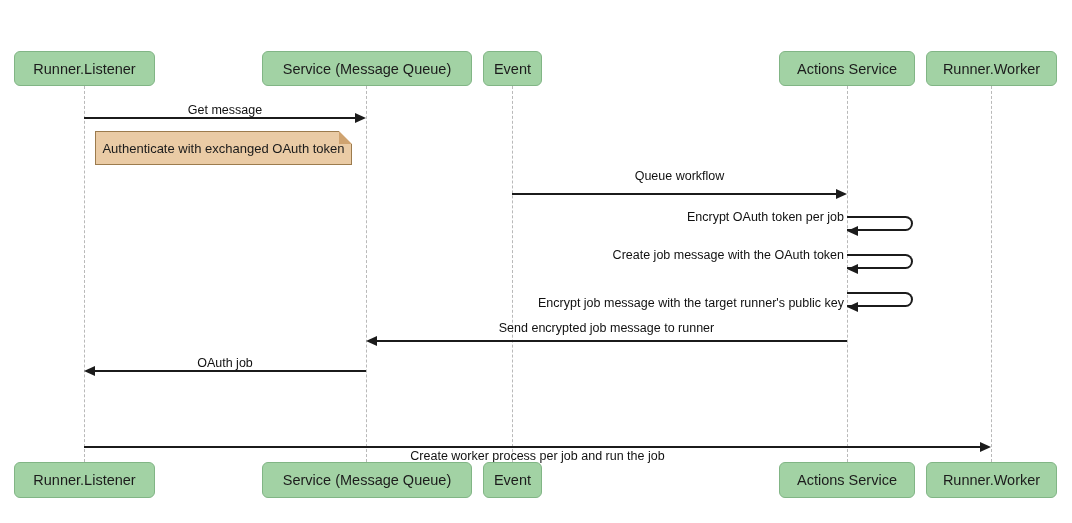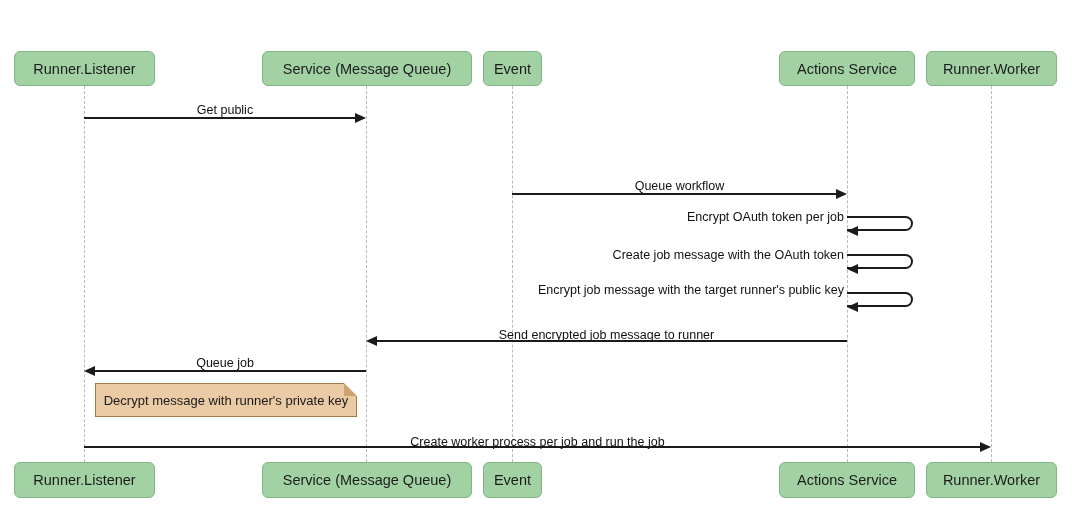--- a/index.html
+++ b/index.html
@@ -69,68 +69,68 @@
   <div class="lifeline" style="left:846.5px"></div>
   <div class="lifeline" style="left:990.5px"></div>
 
   <div class="actor" style="left:14px;top:51px;width:141px">Runner.Listener</div>
   <div class="actor" style="left:262px;top:51px;width:210px">Service (Message Queue)</div>
   <div class="actor" style="left:483px;top:51px;width:59px">Event</div>
   <div class="actor" style="left:779px;top:51px;width:136px">Actions Service</div>
   <div class="actor" style="left:926px;top:51px;width:131px">Runner.Worker</div>
 
   <div>
-    <div class="msg-label" style="left:84px;top:102px;width:282px">Get public</div>
+    <div class="msg-label" style="left:84px;top:102px;width:282px">Get message</div>
     <div class="msg-line" style="left:84px;top:117px;width:271px"></div>
     <div class="arrow-right" style="left:355px;top:113px"></div>
   </div>
 
+  <div class="note" style="left:95px;top:131px;width:257px;height:34px">
+    <span>Authenticate with exchanged OAuth token</span>
+  </div>
 
   <div>
-    <div class="msg-label" style="left:512px;top:178px;width:335px">Queue workflow</div>
+    <div class="msg-label" style="left:512px;top:168px;width:335px">Queue workflow</div>
     <div class="msg-line" style="left:512px;top:193px;width:324px"></div>
     <div class="arrow-right" style="left:836px;top:189px"></div>
   </div>
 
   <div>
     <div class="msg-label right" style="left:424px;top:209px;width:420px">Encrypt OAuth token per job</div>
     <div class="self-loop" style="left:847px;top:216px"></div>
     <div class="arrow-left" style="left:847px;top:226px"></div>
   </div>
 
   <div>
     <div class="msg-label right" style="left:424px;top:247px;width:420px">Create job message with the OAuth token</div>
     <div class="self-loop" style="left:847px;top:254px"></div>
     <div class="arrow-left" style="left:847px;top:264px"></div>
   </div>
 
   <div>
-    <div class="msg-label right" style="left:424px;top:282px;width:420px">Encrypt job message with the target runner's public key</div>
+    <div class="msg-label right" style="left:424px;top:295px;width:420px">Encrypt job message with the target runner's public key</div>
     <div class="self-loop" style="left:847px;top:292px"></div>
     <div class="arrow-left" style="left:847px;top:302px"></div>
   </div>
 
   <div>
-    <div class="msg-label" style="left:366px;top:327px;width:481px">Send encrypted job message to runner</div>
+    <div class="msg-label" style="left:366px;top:320px;width:481px">Send encrypted job message to runner</div>
     <div class="msg-line" style="left:377px;top:340px;width:470px"></div>
     <div class="arrow-left" style="left:366px;top:336px"></div>
   </div>
 
   <div>
-    <div class="msg-label" style="left:84px;top:355px;width:282px">Queue job</div>
+    <div class="msg-label" style="left:84px;top:355px;width:282px">OAuth job</div>
     <div class="msg-line" style="left:95px;top:370px;width:271px"></div>
     <div class="arrow-left" style="left:84px;top:366px"></div>
   </div>
 
-  <div class="note" style="left:95px;top:383px;width:262px;height:34px">
-    <span>Decrypt message with runner's private key</span>
-  </div>
 
   <div>
-    <div class="msg-label" style="left:84px;top:434px;width:907px">Create worker process per job and run the job</div>
+    <div class="msg-label" style="left:84px;top:448px;width:907px">Create worker process per job and run the job</div>
     <div class="msg-line" style="left:84px;top:446px;width:896px"></div>
     <div class="arrow-right" style="left:980px;top:442px"></div>
   </div>
 
   <div class="actor bottom" style="left:14px;top:462px;width:141px">Runner.Listener</div>
   <div class="actor bottom" style="left:262px;top:462px;width:210px">Service (Message Queue)</div>
   <div class="actor bottom" style="left:483px;top:462px;width:59px">Event</div>
   <div class="actor bottom" style="left:779px;top:462px;width:136px">Actions Service</div>
   <div class="actor bottom" style="left:926px;top:462px;width:131px">Runner.Worker</div>
 

